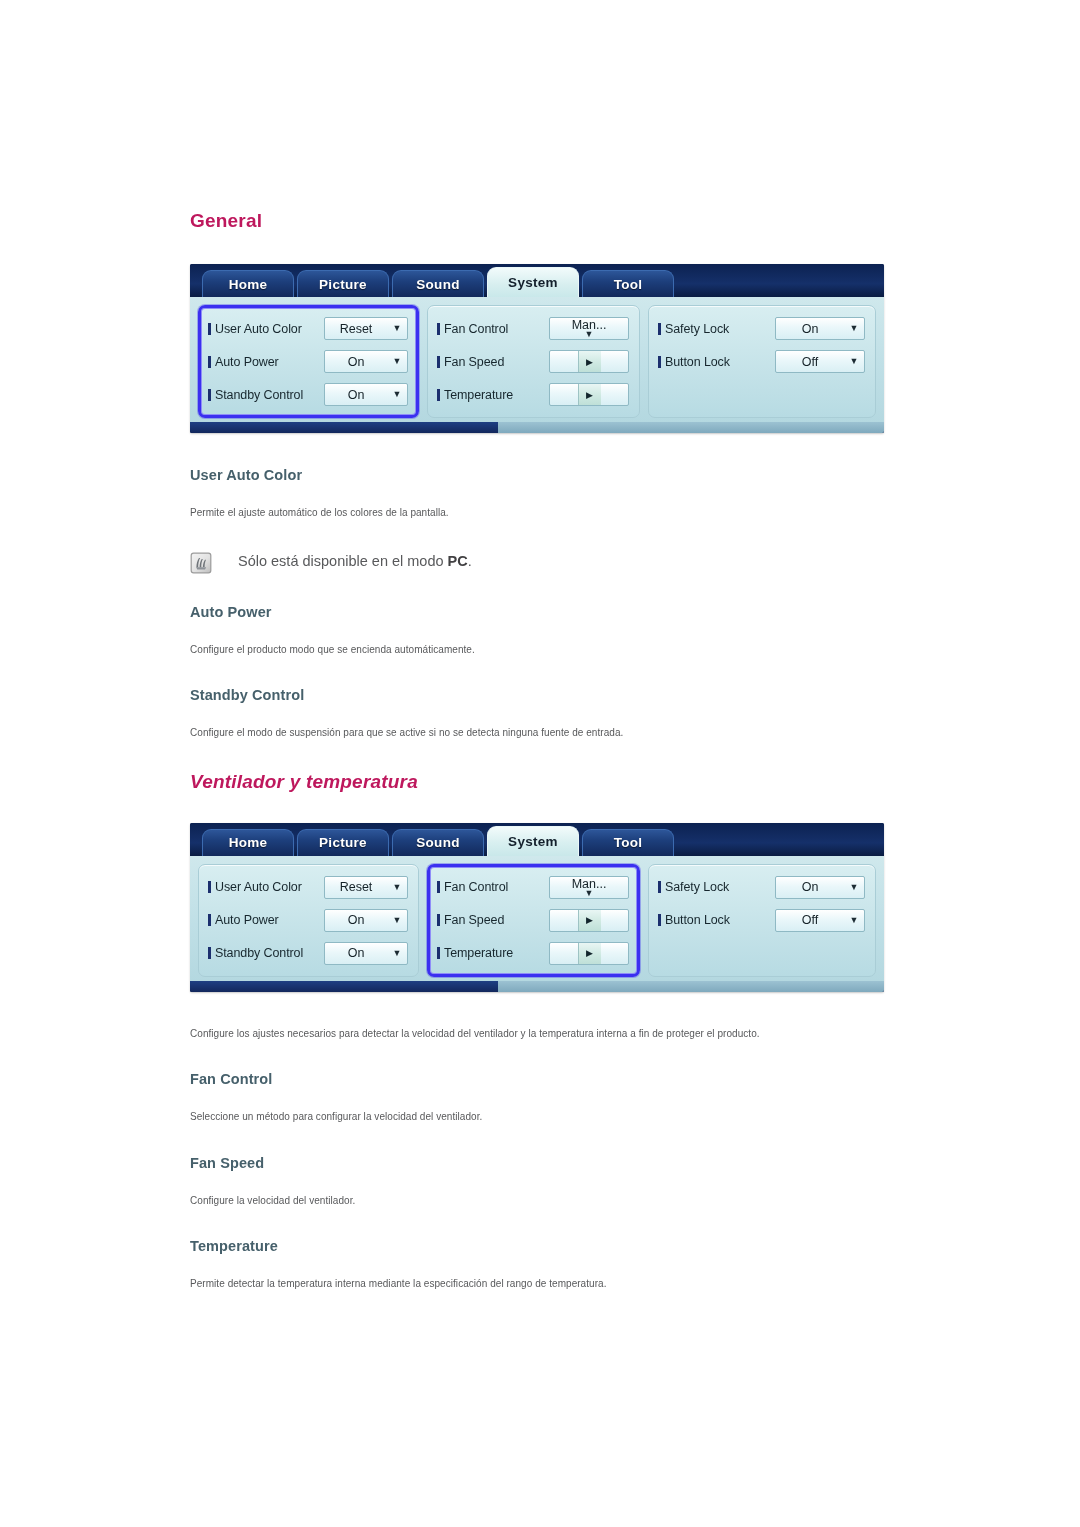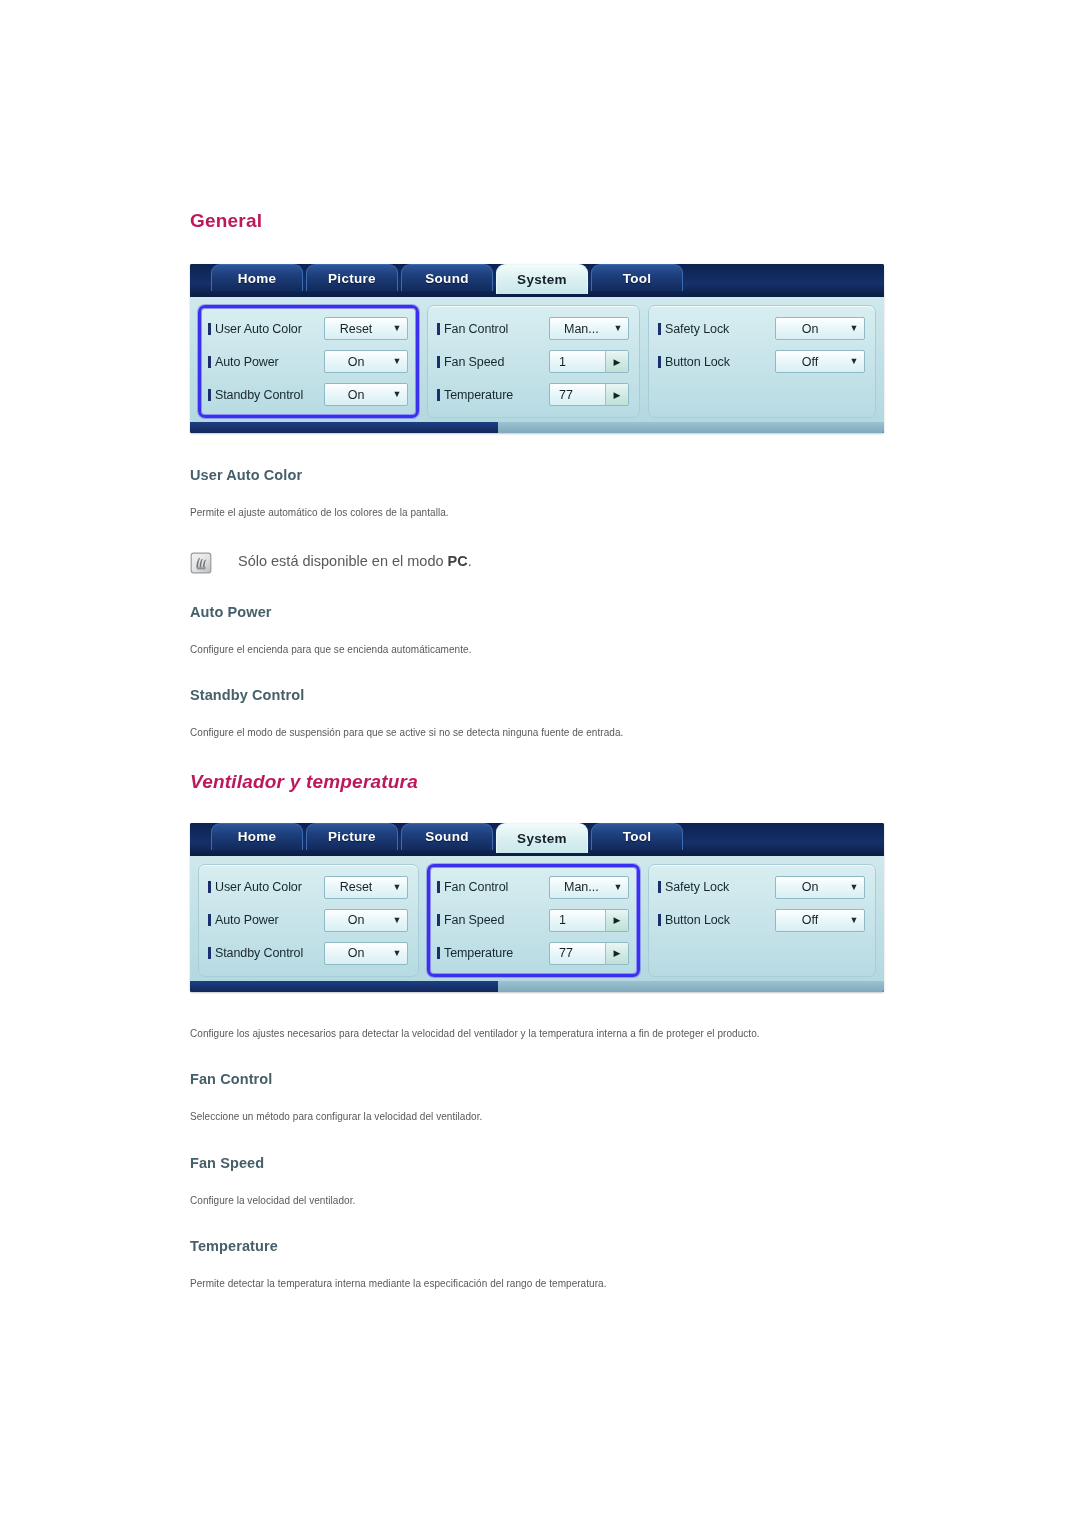--- a/index.html
+++ b/index.html
@@ -87,24 +87,24 @@
     background: linear-gradient(180deg, #0d2452 0%, #173567 48%, #0b1f46 100%);
     border-radius: 2px;
     box-shadow: 0 1px 2px rgba(0,0,0,0.22);
     overflow: hidden;
     padding-bottom: 0;
   }
 
   .osd-tabs {
     position: relative;
     height: 33px;
-    padding-left: 21px;
+    padding-left: 12px;
     background: linear-gradient(180deg, #0c2251 0%, #15306a 60%, #0a1c42 100%);
     display: flex;
-    align-items: flex-start;
+    align-items: flex-end;
   }
   .osd-tab {
     position: relative;
     height: 27px;
     min-width: 92px;
     margin-right: 3px;
     display: flex;
     align-items: center;
     justify-content: center;
     font-size: 13.5px;
@@ -202,21 +202,21 @@
   .osd-field .caret {
     width: 20px;
     flex: 0 0 auto;
     text-align: center;
     font-size: 9px;
     color: #1c2b33;
     line-height: 1;
   }
 
   .osd-field.w-dd1 { width: 84px; }
-  .osd-field.w-dd2 { width: 80px; }
+  .osd-field.w-dd2 { width: 80px; flex-direction: column; }
   .osd-field.w-dd3 { width: 90px; }
 
   .osd-field.spin .val {
     text-align: left;
     padding-left: 9px;
   }
   .osd-field.spin .arrowbtn {
     width: 22px;
     height: 21px;
     flex: 0 0 auto;
@@ -366,21 +366,21 @@
     </defs>
     <rect x="1.2" y="1.2" width="19.6" height="19.6" rx="2.4" fill="url(#ngrad)" stroke="#9b9b9b" stroke-width="1.2"></rect>
     <path d="M6.4 15.6 C6.4 11.5 7.3 8.4 9.0 6.0 L10.1 6.0 C8.7 8.7 8.1 11.9 8.2 15.6 Z" fill="#6f7479"></path>
     <path d="M9.6 15.6 C9.6 12.0 10.3 9.2 11.7 7.0 L12.8 7.0 C11.6 9.5 11.2 12.3 11.3 15.6 Z" fill="#6f7479"></path>
     <path d="M12.9 15.0 C13.0 12.0 13.7 9.6 15.0 7.7 L16.0 7.7 C15.0 9.9 14.6 12.3 14.6 15.0 Z" fill="#6f7479"></path>
     <path d="M6.2 15.2 L16.2 15.2 L15.0 17.4 L7.2 17.4 Z" fill="#8d9298"></path>
   </svg></span>
         <span class="note-text"><span>Sólo está disponible en el modo </span><b>PC</b><span>.</span></span>
       </div>
       <h3 class="sub-title">Auto Power</h3>
-      <p class="body-text">Configure el encienda para que se encienda automáticamente.</p>
+      <p class="body-text">Configure el producto modo que se encienda automáticamente.</p>
       <h3 class="sub-title">Standby Control</h3>
       <p class="body-text">Configure el modo de suspensión para que se active si no se detecta ninguna fuente de entrada.</p>
       <h2 class="section-title second">Ventilador y temperatura</h2>
     <div class="osd">
       <div class="osd-tabs">
     <div class="osd-tab">
       <span>Home</span>
     </div>
     <div class="osd-tab">
       <span>Picture</span>

